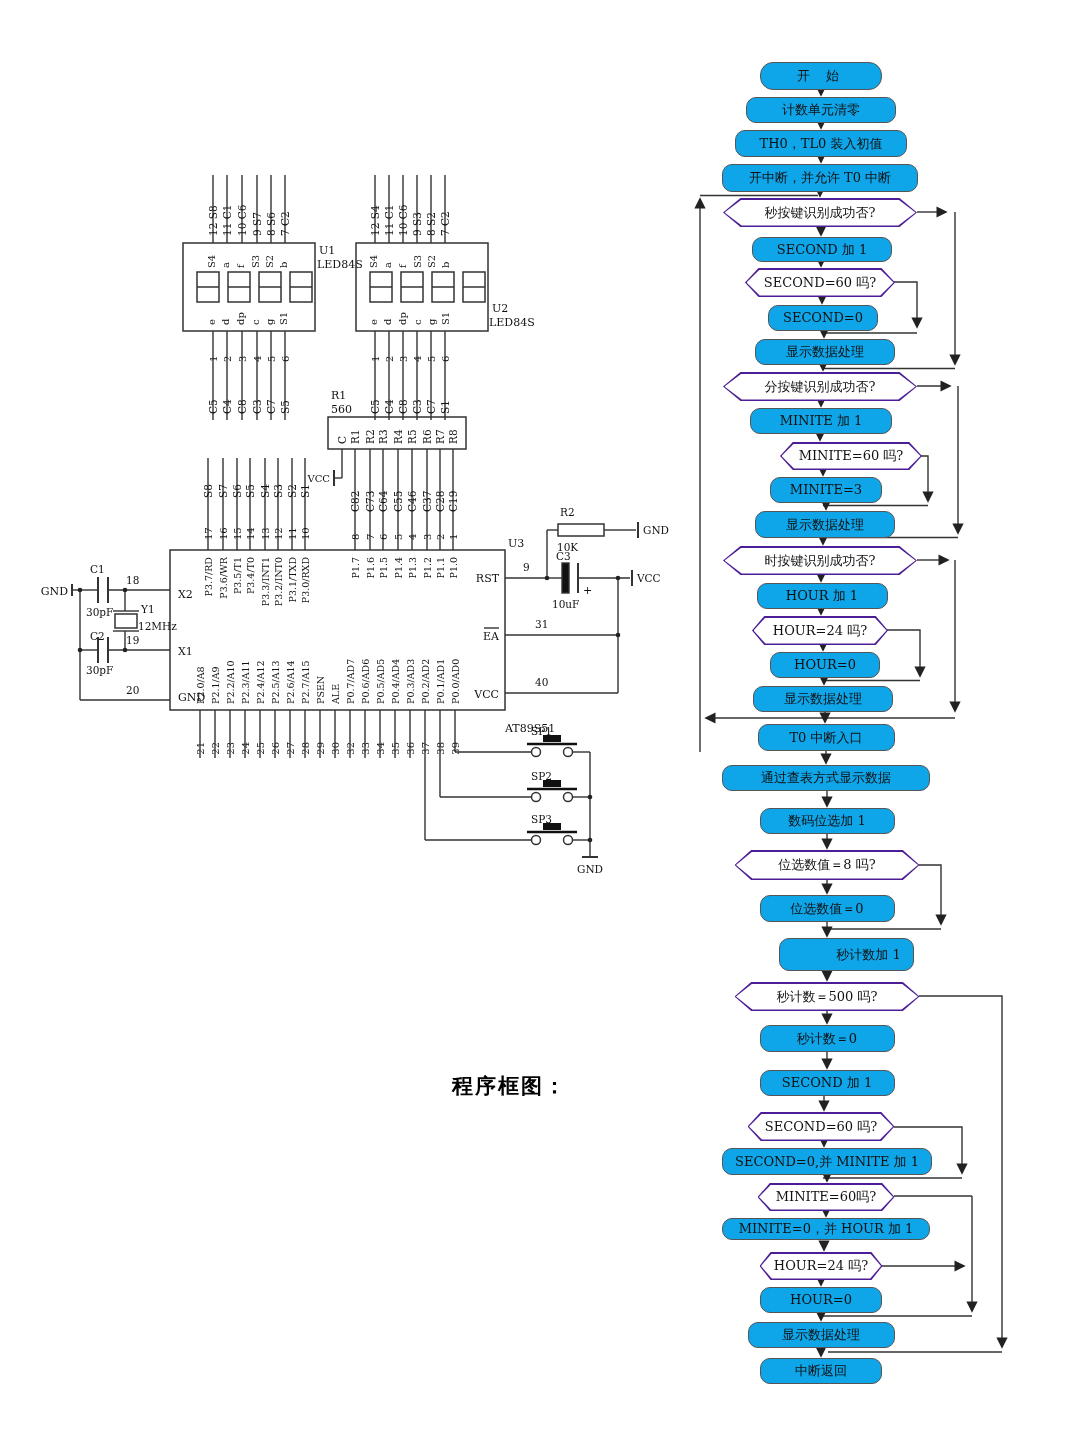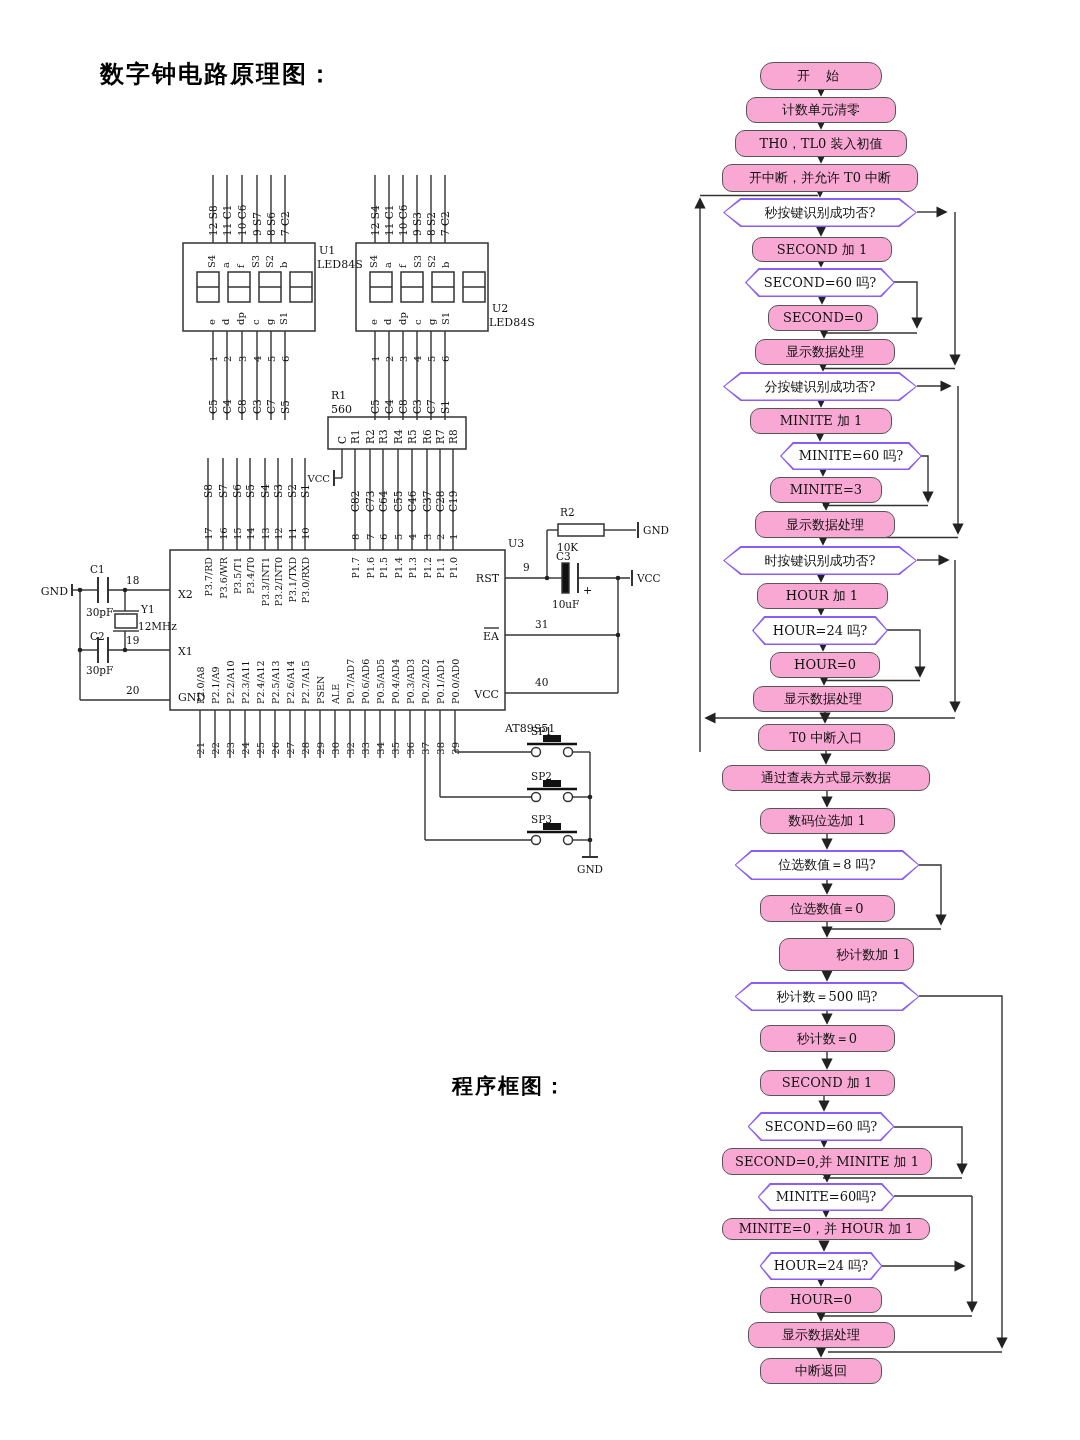--- a/index.html
+++ b/index.html
@@ -11,33 +11,32 @@
   .thick{stroke:#111;stroke-width:2.6;fill:none;}
   .comp{stroke:#333;stroke-width:1.5;fill:none;}
   .dot{fill:#222;}
   .title{position:absolute;z-index:3;font-family:"DejaVu Sans","Liberation Sans",sans-serif;
          font-weight:bold;color:#000;}
   #main-title{left:100px;top:58px;font-size:24px;letter-spacing:2px;}
   #flow-title{left:452px;top:1072px;font-size:21px;letter-spacing:2px;}
   #flow-nodes{position:absolute;left:0;top:0;z-index:2;}
   .fnode{position:absolute;display:flex;align-items:center;justify-content:center;
          font-size:13px;line-height:1.05;text-align:center;color:#111;box-sizing:border-box;}
-  .fnode.process,.fnode.terminal{border:1.5px solid #555;background:#f9a8d4;border-radius:10px;}
+  .fnode.process,.fnode.terminal{border:1.5px solid #555;background:#0ea5e9;border-radius:10px;}
   .fnode.terminal{border-radius:13px;letter-spacing:6px;}
-  .fnode.decision{background:#8b5cf6;clip-path:polygon(9% 0%,91% 0%,100% 50%,91% 100%,9% 100%,0% 50%);}
+  .fnode.decision{background:#4c1d95;clip-path:polygon(9% 0%,91% 0%,100% 50%,91% 100%,9% 100%,0% 50%);}
   .hex-in{position:absolute;inset:1.5px;background:#fff;
           clip-path:polygon(9% 0%,91% 0%,100% 50%,91% 100%,9% 100%,0% 50%);
           display:flex;align-items:center;justify-content:center;}
 </style>
 </head>
 <body>
 
 <div id="page">
 
-  <div id="main-title" class="title">数字钟电路原理图：</div>
   <div id="flow-title" class="title">程序框图：</div>
 
   <svg id="schematic" width="1080" height="1440" viewBox="0 0 1080 1440">
     <defs>
       <marker id="arr" viewBox="0 0 10 10" refX="8.5" refY="5" markerWidth="8" markerHeight="8" orient="auto-start-reverse">
         <path d="M0,0 L10,5 L0,10 z" fill="#222"></path>
       </marker>
     </defs>
 
     <g>

